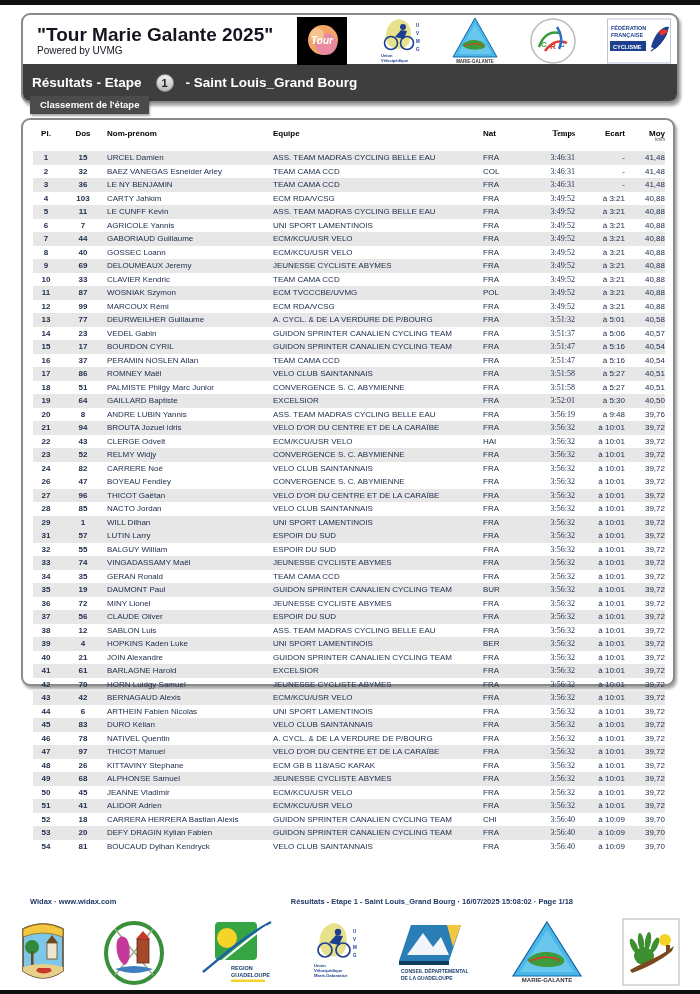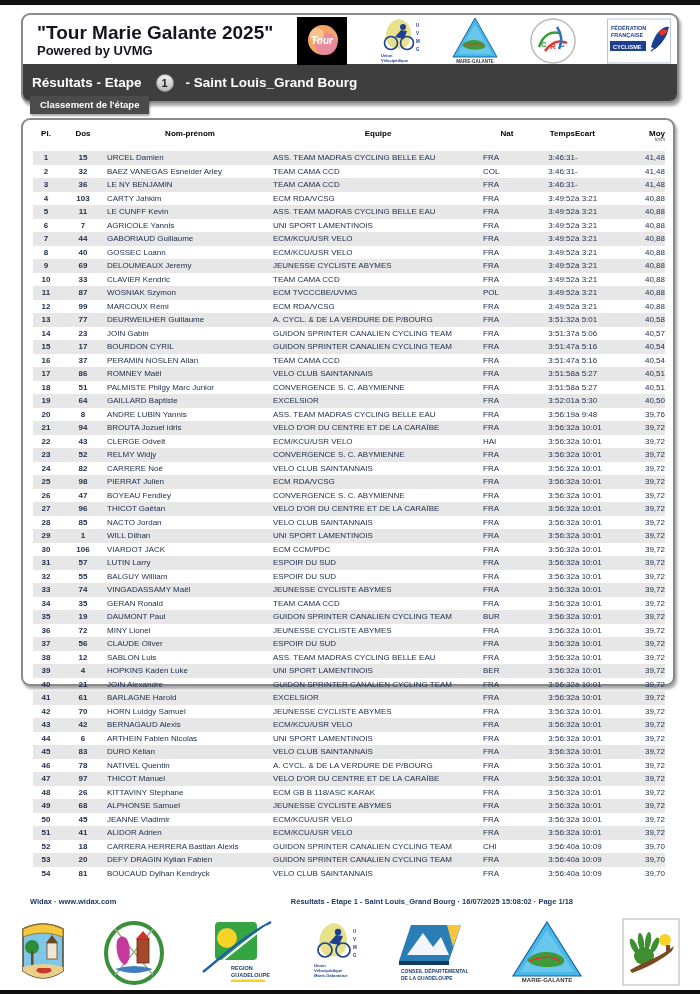--- a/index.html
+++ b/index.html
@@ -10,21 +10,21 @@
   .edge.bottom{bottom:0;height:4px;}
 
   
   .header-box{position:absolute;left:21px;top:13px;width:654px;border:2px solid #8a8a8a;
               border-radius:9px;background:#fff;overflow:hidden;
               box-shadow:2px 3px 3px rgba(0,0,0,0.35);}
   .header-top{display:flex;justify-content:space-between;align-items:center;
               height:49px;padding:2px 6px 0 14px;box-sizing:border-box;}
   .title-block{line-height:1.05;}
   .doc-title{font-size:19px;font-weight:bold;color:#15151f;}
-  .doc-subtitle{font-size:13px;font-weight:bold;color:#15151f;margin-top:1px;}
+  .doc-subtitle{font-size:10px;font-weight:normal;color:#15151f;margin-top:1px;}
   .logo-row{display:flex;align-items:center;gap:30px;}
 
   .title-bar{background:#3e3e3e;color:#fff;height:37px;display:flex;align-items:center;
              font-weight:bold;font-size:13.5px;padding-left:9px;}
   .stage-circle{width:16px;height:16px;border-radius:50%;margin:0 12px 0 14px;
                 background:linear-gradient(#f2f2f2,#b9b9b9);border:1px solid #8f8f8f;
                 color:#222;font-size:11px;font-weight:bold;display:flex;
                 align-items:center;justify-content:center;flex:0 0 auto;}
 
   
@@ -39,24 +39,24 @@
              padding:5px 8px 0 10px;box-sizing:border-box;}
   table.results{width:632px;border-collapse:collapse;table-layout:fixed;}
   table.results th{font-size:8px;font-weight:bold;color:#000;height:22px;
                    vertical-align:top;padding:4px 0 0;white-space:nowrap;}
   table.results td{font-size:8px;height:13.5px;padding:0;color:#20304e;
                    white-space:nowrap;overflow:hidden;line-height:13.5px;}
   tr.shaded td{background:#e7e7e7;}
   .c0{text-align:center;} td.c0{font-weight:bold;color:#0c0c14;}
   .c1{text-align:center;} td.c1{font-weight:bold;color:#0c0c14;}
   .c2,.c3,.c4{text-align:left;}
-  .c5{text-align:right;}
-  .c6{text-align:left;}
+  .c5{text-align:right;font-family:Liberation Serif, serif;}
+  .c6{text-align:right;}
   .c7{text-align:right;}
-  th.c2,th.c3,th.c4{text-align:center;}
+  th.c2,th.c3,th.c4{text-align:left;}
   .moy-unit{display:block;font-size:4.5px;font-weight:normal;color:#444;text-align:right;line-height:4px;}
 
   
   .footer-meta{position:absolute;left:30px;top:897px;width:543px;display:flex;
                justify-content:space-between;font-size:7.5px;font-weight:bold;color:#1f3864;}
 
   
   .logos-bottom{position:absolute;left:0;top:915px;width:700px;height:74px;display:flex;
                 justify-content:space-between;align-items:center;padding:0 20px;box-sizing:border-box;}
   svg{display:block;}
@@ -300,21 +300,21 @@
             <td class="c2">DEURWEILHER Guillaume</td>
             <td class="c3">A. CYCL. &amp; DE LA VERDURE DE P/BOURG</td>
             <td class="c4">FRA</td>
             <td class="c5">3:51:32</td>
             <td class="c6">à 5:01</td>
             <td class="c7">40,58</td>
           </tr>
           <tr>
             <td class="c0">14</td>
             <td class="c1">23</td>
-            <td class="c2">JOIN Gabin</td>
+            <td class="c2">VEDEL Gabin</td>
             <td class="c3">GUIDON SPRINTER CANALIEN CYCLING TEAM</td>
             <td class="c4">FRA</td>
             <td class="c5">3:51:37</td>
             <td class="c6">à 5:06</td>
             <td class="c7">40,57</td>
           </tr>
           <tr class="shaded">
             <td class="c0">15</td>
             <td class="c1">17</td>
             <td class="c2">BOURDON CYRIL</td>
@@ -407,30 +407,20 @@
           <tr>
             <td class="c0">24</td>
             <td class="c1">82</td>
             <td class="c2">CARRERE Noé</td>
             <td class="c3">VELO CLUB SAINTANNAIS</td>
             <td class="c4">FRA</td>
             <td class="c5">3:56:32</td>
             <td class="c6">à 10:01</td>
             <td class="c7">39,72</td>
           </tr>
-          <tr class="shaded">
-            <td class="c0">25</td>
-            <td class="c1">98</td>
-            <td class="c2">PIERRAT Julien</td>
-            <td class="c3">ECM RDA/VCSG</td>
-            <td class="c4">FRA</td>
-            <td class="c5">3:56:32</td>
-            <td class="c6">à 10:01</td>
-            <td class="c7">39,72</td>
-          </tr>
           <tr>
             <td class="c0">26</td>
             <td class="c1">47</td>
             <td class="c2">BOYEAU Fendley</td>
             <td class="c3">CONVERGENCE S. C. ABYMIENNE</td>
             <td class="c4">FRA</td>
             <td class="c5">3:56:32</td>
             <td class="c6">à 10:01</td>
             <td class="c7">39,72</td>
           </tr>
@@ -452,30 +442,20 @@
             <td class="c4">FRA</td>
             <td class="c5">3:56:32</td>
             <td class="c6">à 10:01</td>
             <td class="c7">39,72</td>
           </tr>
           <tr class="shaded">
             <td class="c0">29</td>
             <td class="c1">1</td>
             <td class="c2">WILL Dilhan</td>
             <td class="c3">UNI SPORT LAMENTINOIS</td>
-            <td class="c4">FRA</td>
-            <td class="c5">3:56:32</td>
-            <td class="c6">à 10:01</td>
-            <td class="c7">39,72</td>
-          </tr>
-          <tr>
-            <td class="c0">30</td>
-            <td class="c1">106</td>
-            <td class="c2">VIARDOT JACK</td>
-            <td class="c3">ECM CCM/PDC</td>
             <td class="c4">FRA</td>
             <td class="c5">3:56:32</td>
             <td class="c6">à 10:01</td>
             <td class="c7">39,72</td>
           </tr>
           <tr class="shaded">
             <td class="c0">31</td>
             <td class="c1">57</td>
             <td class="c2">LUTIN Larry</td>
             <td class="c3">ESPOIR DU SUD</td>

